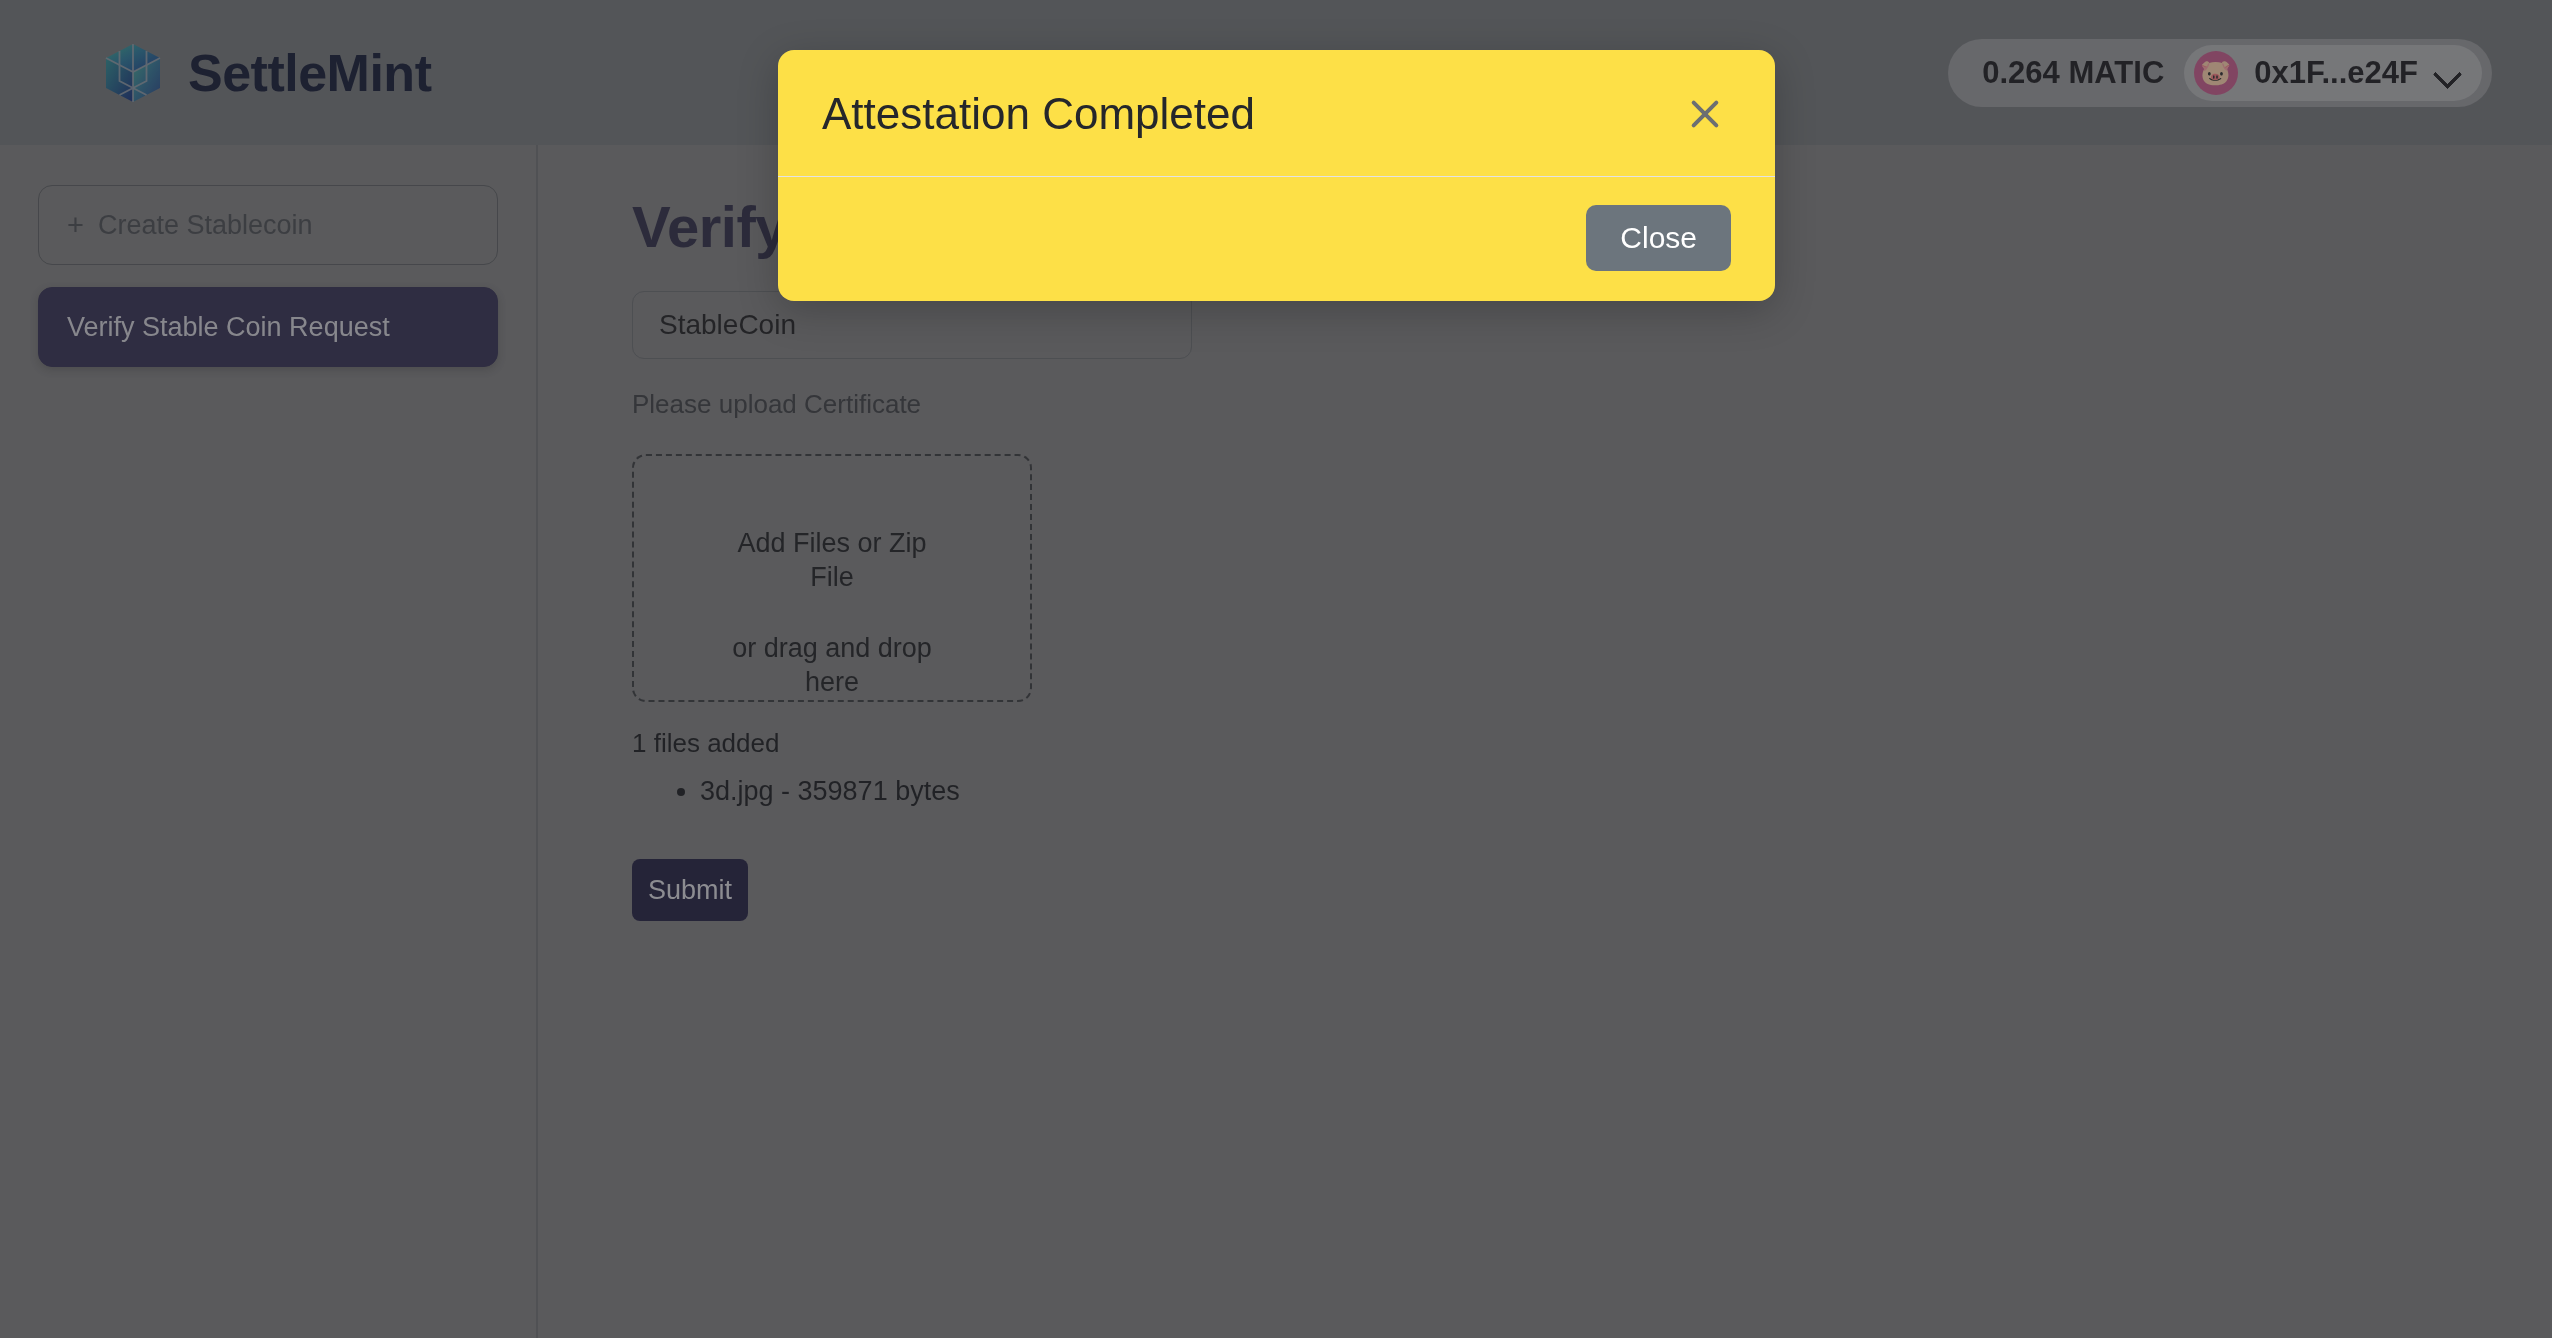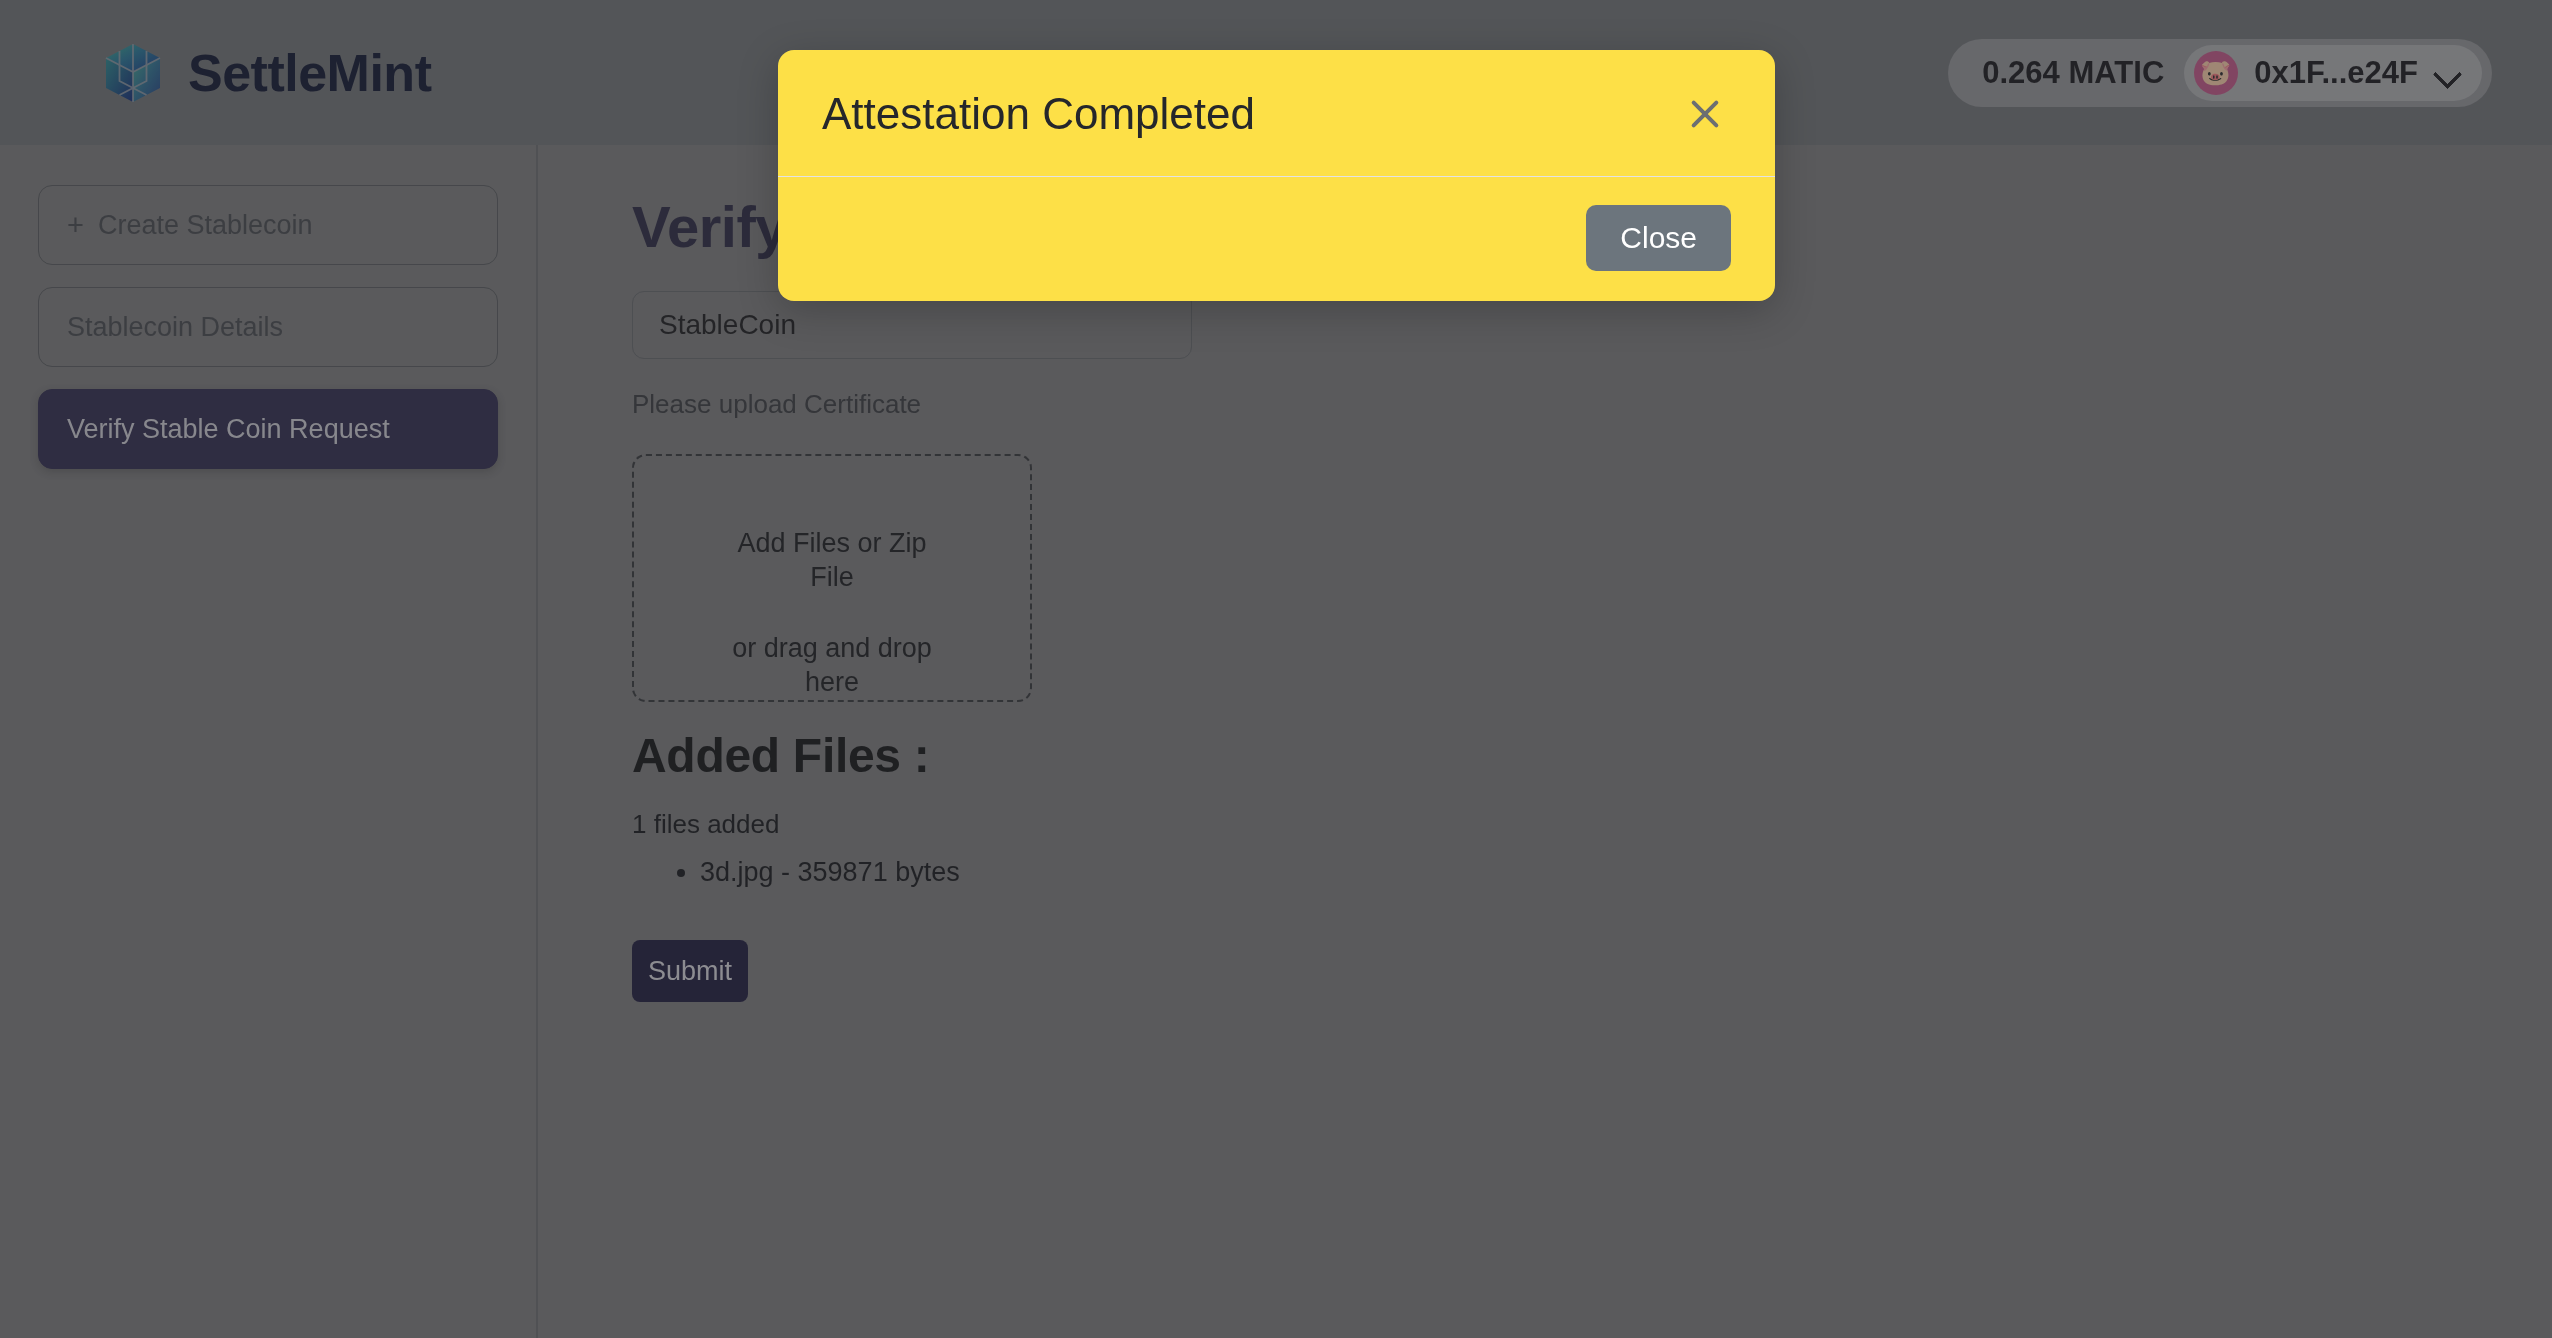--- a/index.html
+++ b/index.html
@@ -399,43 +399,39 @@
     </div>
   </header>
 
   <div class="app-body">
 
     <nav class="sidebar">
       <div class="nav-item">
         <span class="plus">+</span>
         <span>Create Stablecoin</span>
       </div>
-      <div class="nav-item">
-        <span>Stablecoin Details</span>
-      </div>
       <div class="nav-item is-active">
         <span>Verify Stable Coin Request</span>
       </div>
     </nav>
 
     <main class="main">
       <h1 class="page-title">Verify</h1>
 
       <div class="select-box">
         <span>StableCoin</span>
       </div>
 
       <p class="helper-text">Please upload Certificate</p>
 
       <div class="dropzone">
         <span class="dropzone-line">Add Files or Zip File</span>
         <span class="dropzone-line">or drag and drop here</span>
       </div>
 
-      <h2 class="section-title">Added Files :</h2>
 
       <p class="files-count">1 files added</p>
 
       <ul class="files-list">
         <li>3d.jpg - 359871 bytes</li>
       </ul>
 
       <button class="submit-button">Submit</button>
     </main>
 

